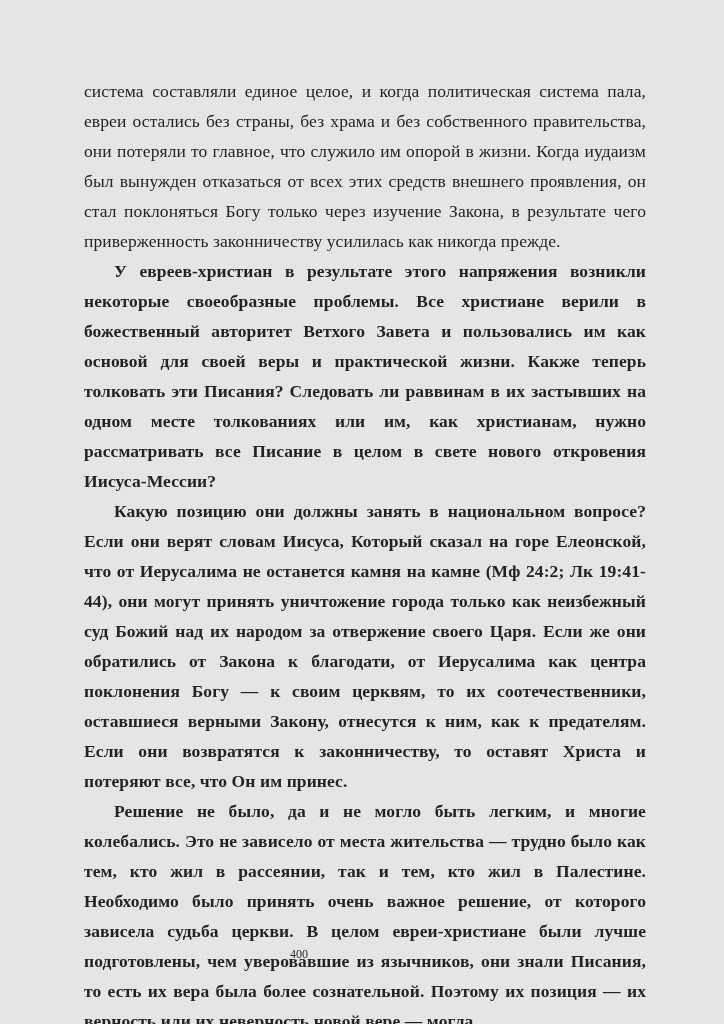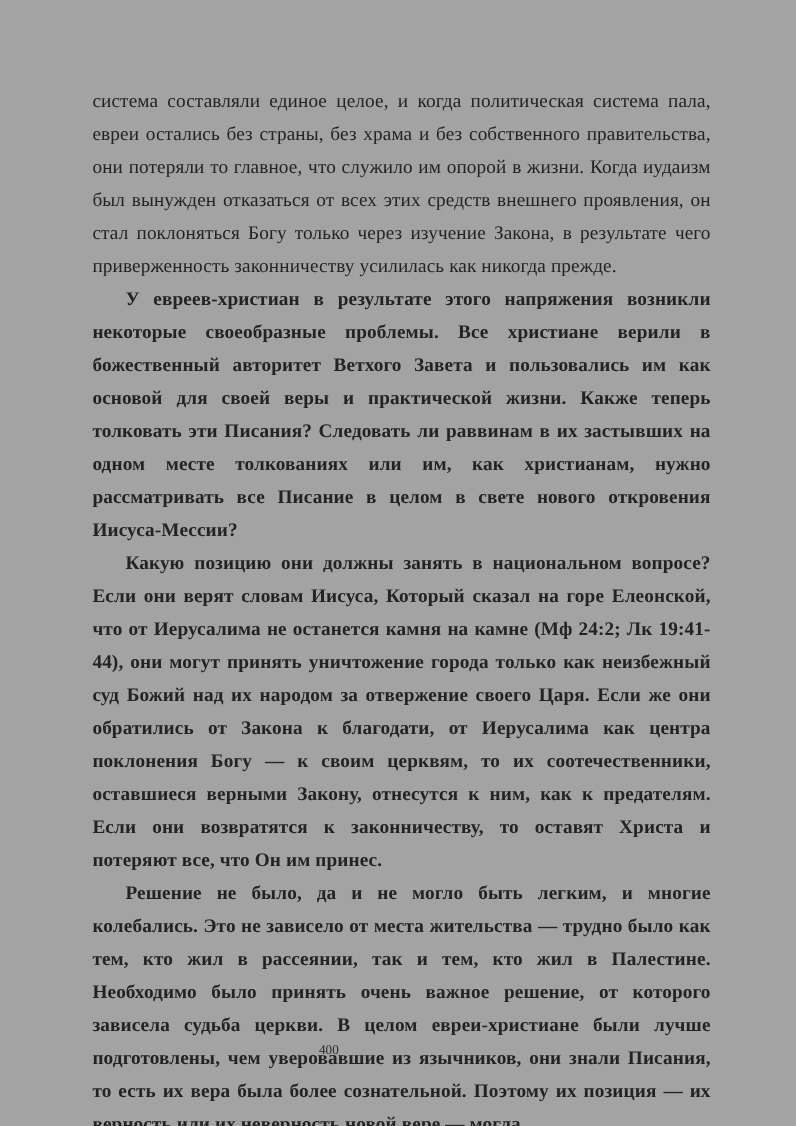--- a/index.html
+++ b/index.html
@@ -10,21 +10,21 @@
   body {
     width: 724px;
     height: 1024px;
     font-family: "Liberation Serif", serif;
     color: #232323;
   }
   .page {
     position: relative;
     width: 724px;
     height: 1024px;
-    background: #a3a3a3;
+    background: #e5e5e5;
     overflow: hidden;
   }
   .text-block {
     position: absolute;
     left: 84px;
     top: 76px;
     width: 562px;
     text-align: justify;
     font-size: 17.5px;
     line-height: 30px;

